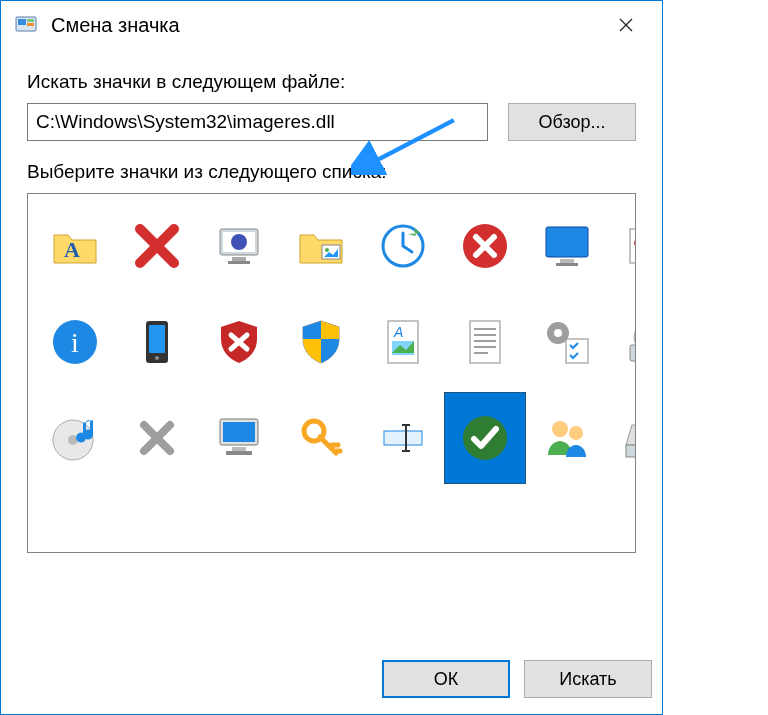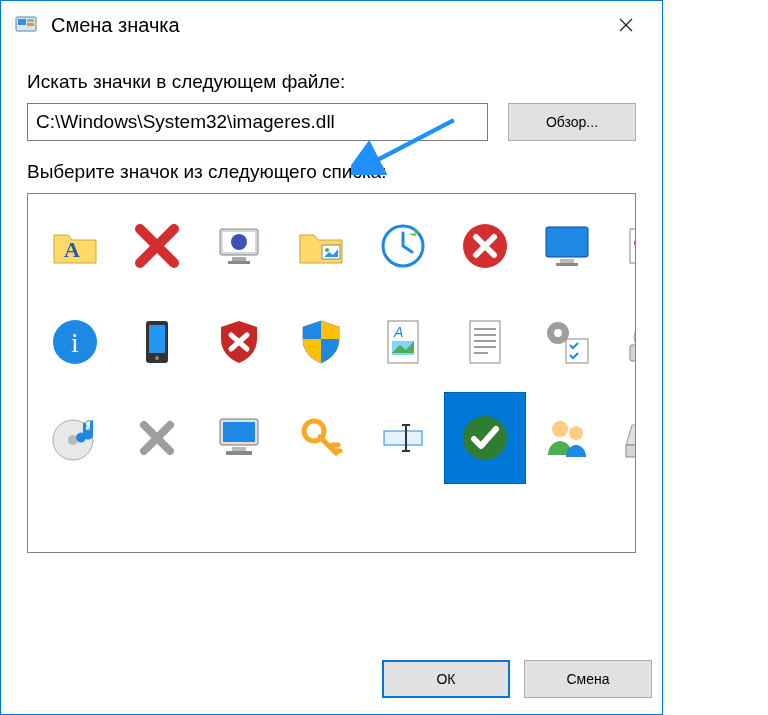--- a/index.html
+++ b/index.html
@@ -57,21 +57,21 @@
     font-size: 19px;
     font-family: inherit;
     outline: none;
   }
   .btn {
     height: 38px;
     min-width: 128px;
     padding: 0 18px;
     border: 1px solid #adadad;
     background: #e1e1e1;
-    font-size: 14px;
+    font-size: 18px;
     display: inline-flex;
     align-items: center;
     justify-content: center;
     cursor: default;
   }
   .btn-default { border: 2px solid #0078d7; background: #e1e1e1; }
   .icon-list {
     border: 1px solid #828282;
     height: 360px;
     background: #fff;
@@ -150,21 +150,21 @@
       <line x1="110" y1="6" x2="14" y2="56" stroke="#1e90ff" stroke-width="5" marker-end="url(#ah)"></line>
     </svg>
 
     <div class="label">Искать значки в следующем файле:</div>
 
     <div class="path-row">
       <input class="path-input" type="text" value="C:\Windows\System32\imageres.dll" style="">
       <div class="btn">Обзор...</div>
     </div>
 
-    <div class="label">Выберите значок из следующего списка:</div>
+    <div class="label">Выберите значки из следующего списка:</div>
 
     <div class="icon-list">
       <div class="icon-grid" id="icon-grid">
           <div class="icon-cell">
             <div class="icon-box">
               <svg width="54" height="54" viewBox="0 0 54 54">
                 <path d="M6 16h14l4 5h24v23H6z" fill="#ffd96a" stroke="#caa62e"></path>
                 <text x="16" y="38" font-size="22" fill="#1e5fb3" font-family="Georgia" font-weight="bold">A</text>
               </svg>
             </div>
@@ -403,16 +403,16 @@
               </svg>
             </div>
           </div>
         </div>
     </div>
 
   </div>
 
   <div class="footer">
     <div class="btn btn-default">ОК</div>
-    <div class="btn">Смена</div>
+    <div class="btn">Искать</div>
   </div>
 
 </div>
 
 </body></html>

